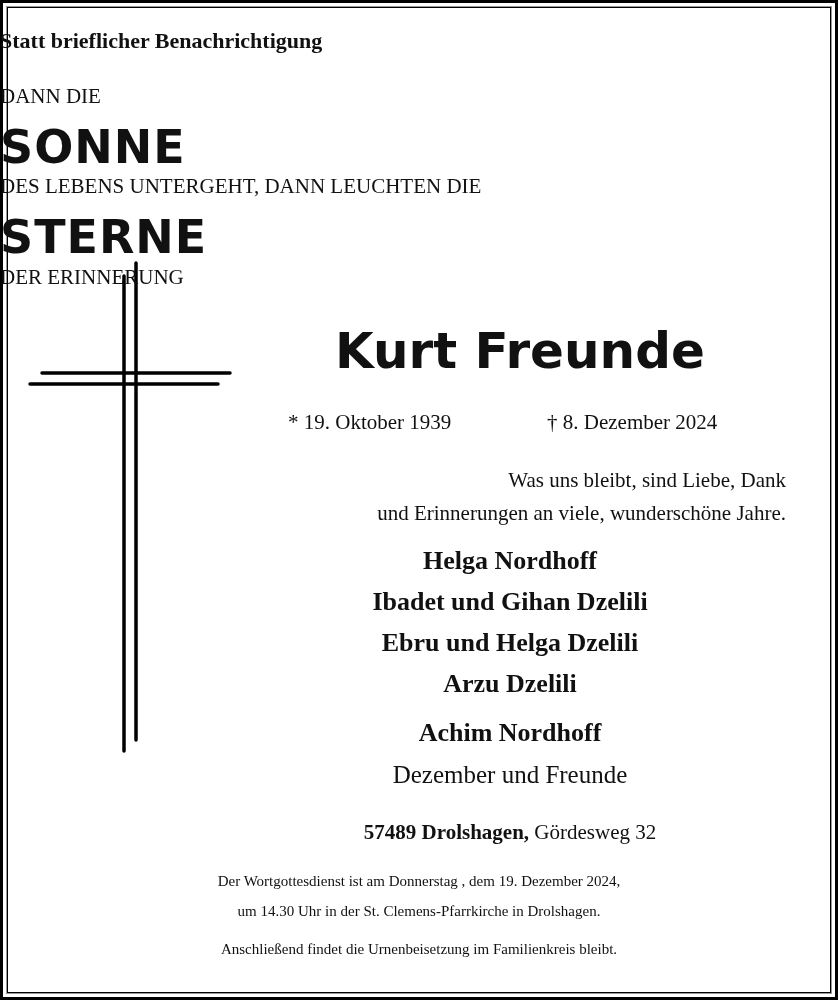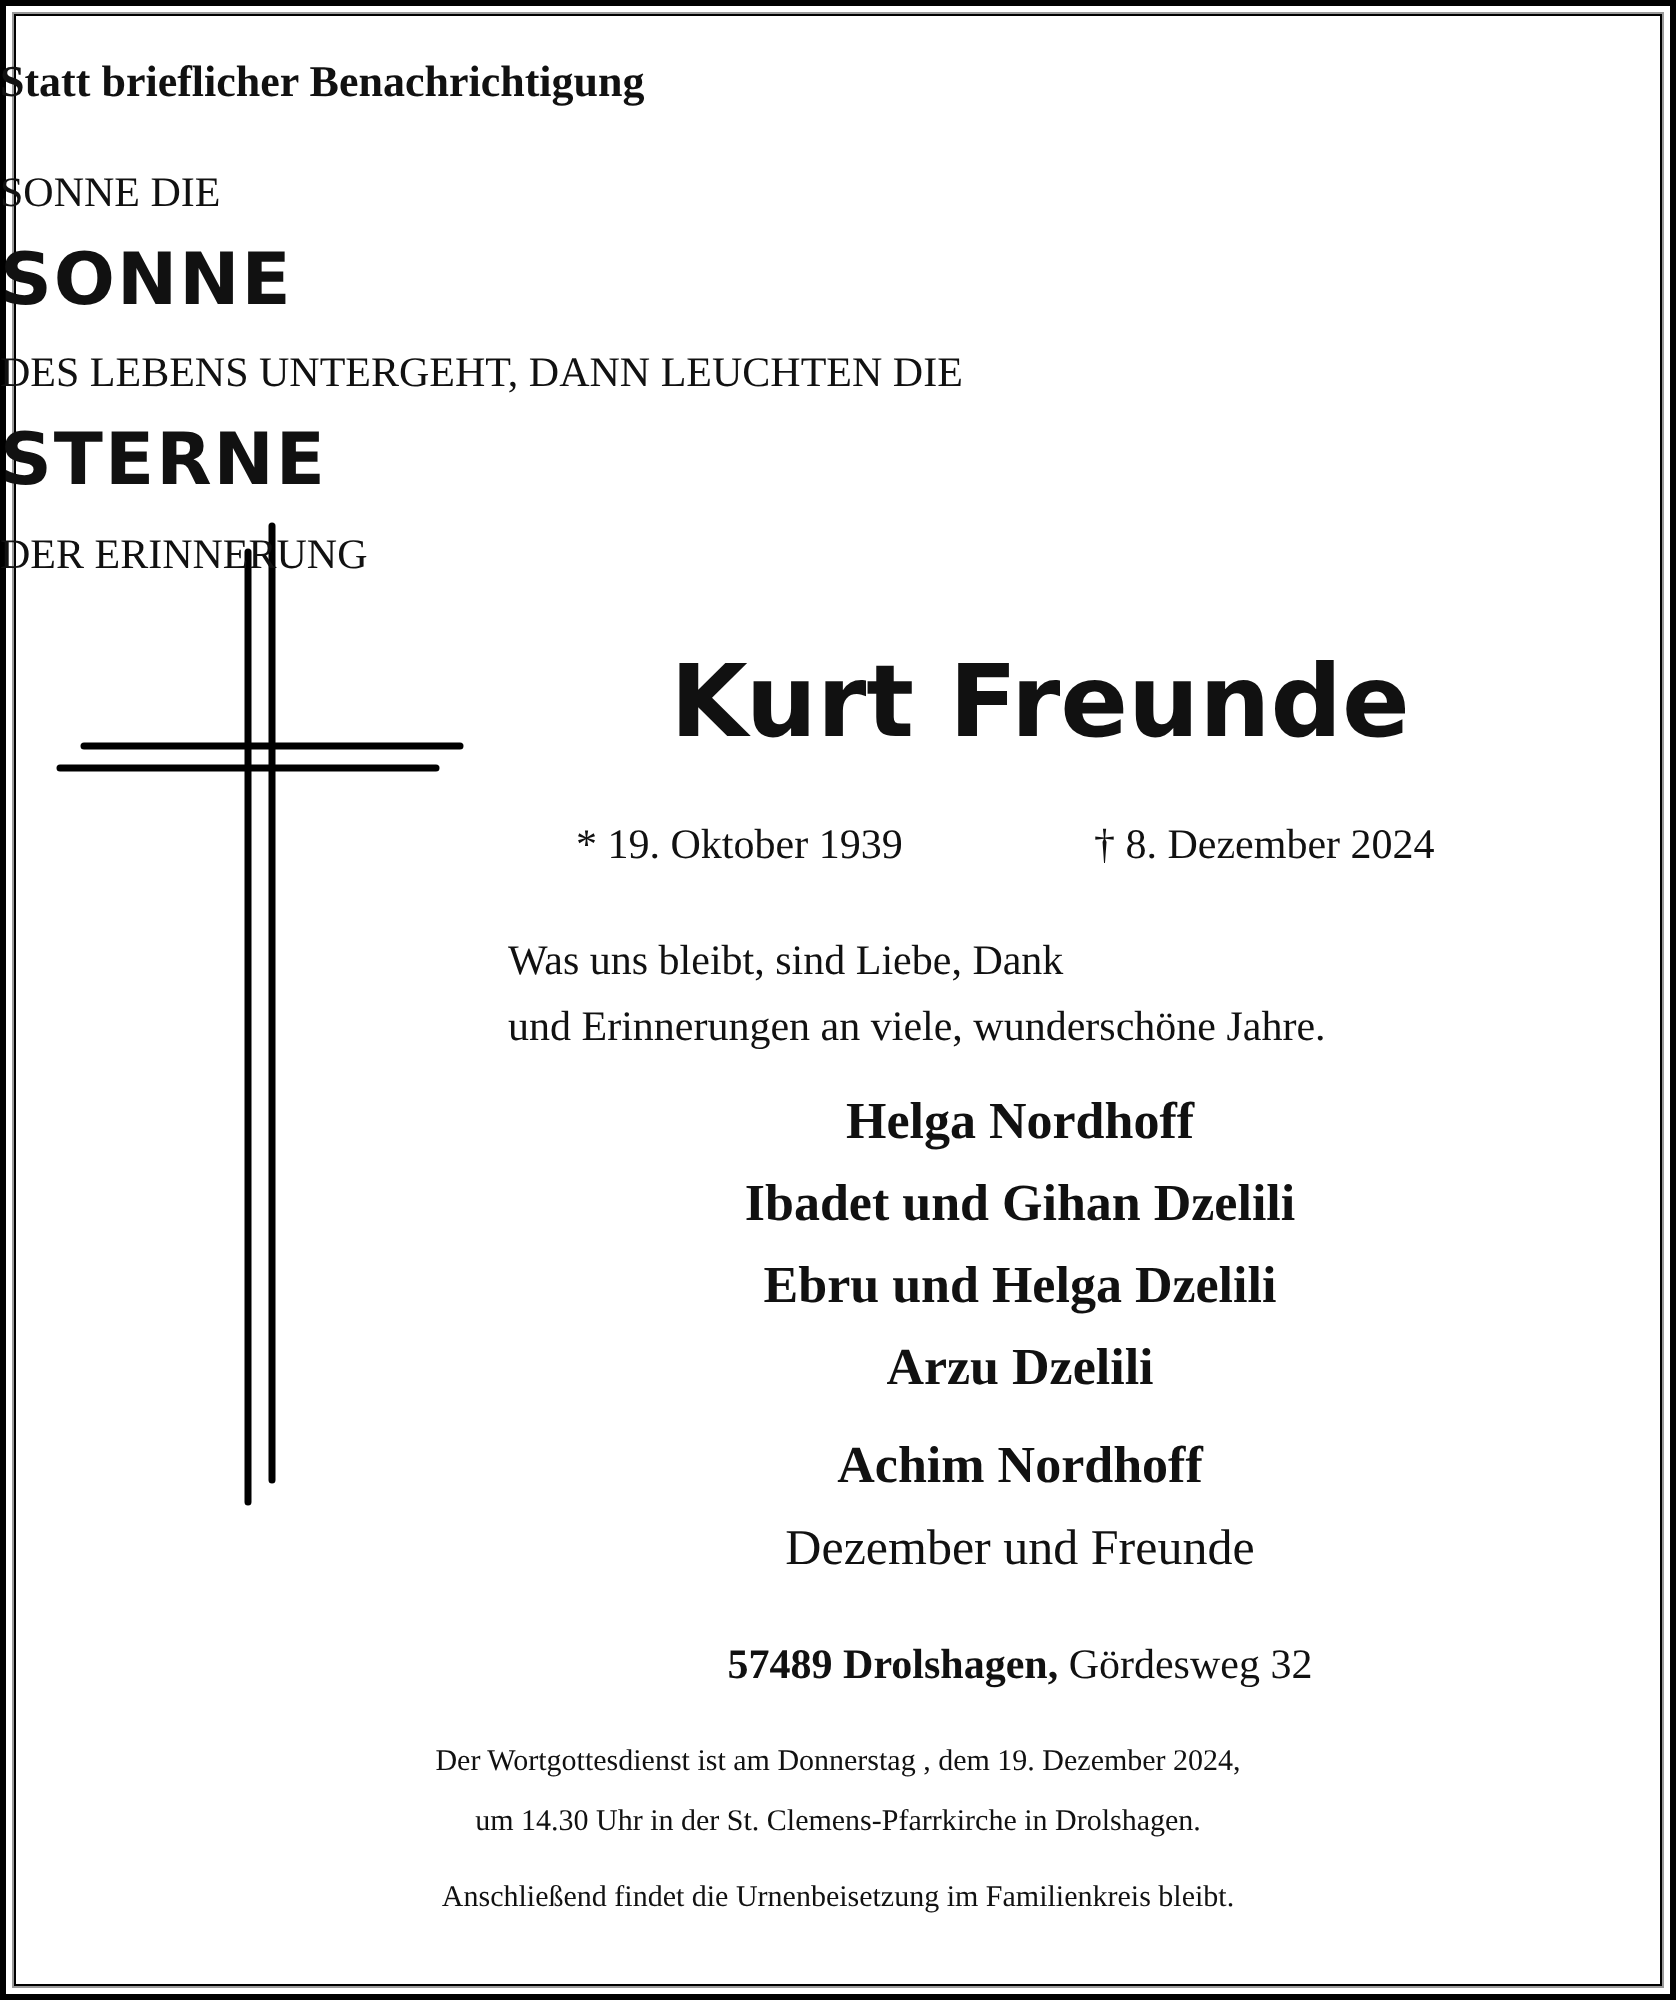--- a/index.html
+++ b/index.html
@@ -17,35 +17,35 @@
     position: absolute; left: 4px; top: 4px; right: 4px; bottom: 4px;
     border: 1px solid #000;
   }
   .serif { font-family: "Liberation Serif", "DejaVu Serif", serif; color: #111; }
   .hand { font-family: "DejaVu Sans", sans-serif; color: #111; }
   .line {
     position: absolute; left: 0; width: 838px; text-align: left; white-space: nowrap;
   }
   .header { top: 28px; font-size: 22px; font-weight: bold; }
   .wenn { top: 84px; font-size: 21px; }
-  .big-word { font-size: 36px; font-weight: bold; letter-spacing: 1px; }
+  .big-word { font-size: 46px; font-weight: bold; letter-spacing: 1px; }
   .sonne { top: 120px; }
   .des { top: 174px; font-size: 21px; }
   .sterne { top: 210px; }
   .der { top: 265px; font-size: 21px; }
 
   .name {
     position: absolute; left: 300px; width: 440px; top: 322px; text-align: center;
     font-size: 50px; font-weight: bold; white-space: nowrap;
   }
   .dates { position: absolute; top: 410px; font-size: 21px; white-space: nowrap; }
   .born { left: 288px; }
   .died { left: 547px; }
 
-  .quote { position: absolute; left: 254px; width: 520px; text-align: left; font-size: 21px; white-space: nowrap; }
+  .quote { position: absolute; left: 266px; width: 520px; text-align: right; font-size: 21px; white-space: nowrap; }
   .q1 { top: 468px; }
   .q2 { top: 501px; }
 
   .mourner { position: absolute; left: 300px; width: 420px; text-align: center; font-size: 26px; font-weight: bold; white-space: nowrap; }
   .m0 { top: 546px; } .m1 { top: 587px; } .m2 { top: 628px; } .m3 { top: 669px; } .m4 { top: 718px; }
 
   .relatives { position: absolute; left: 300px; width: 420px; text-align: center; top: 761px; font-size: 25px; white-space: nowrap; }
   .address { position: absolute; left: 300px; width: 420px; text-align: center; top: 820px; font-size: 21px; white-space: nowrap; }
   .address b { font-weight: bold; }
 
@@ -65,21 +65,21 @@
 <svg class="cross" width="260" height="760">
   <g stroke="#000" stroke-width="3.5" stroke-linecap="round">
     <line x1="124" y1="276" x2="124" y2="751"></line>
     <line x1="136" y1="263" x2="136" y2="740"></line>
     <line x1="42" y1="373" x2="230" y2="373"></line>
     <line x1="30" y1="384" x2="218" y2="384"></line>
   </g>
 </svg>
 
 <div class="line serif header">Statt brieflicher Benachrichtigung</div>
-<div class="line serif wenn">SONNE DIE</div>
+<div class="line serif wenn">DANN DIE</div>
 <div class="line hand big-word sonne">SONNE</div>
 <div class="line serif des">DES LEBENS UNTERGEHT, DANN LEUCHTEN DIE</div>
 <div class="line hand big-word sterne">STERNE</div>
 <div class="line serif der">DER ERINNERUNG</div>
 
 <div class="hand name">Kurt Freunde</div>
 <div class="serif dates born">* 19. Oktober 1939</div>
 <div class="serif dates died">† 8. Dezember 2024</div>
 
 <div class="serif quote q1">Was uns bleibt, sind Liebe, Dank</div>

